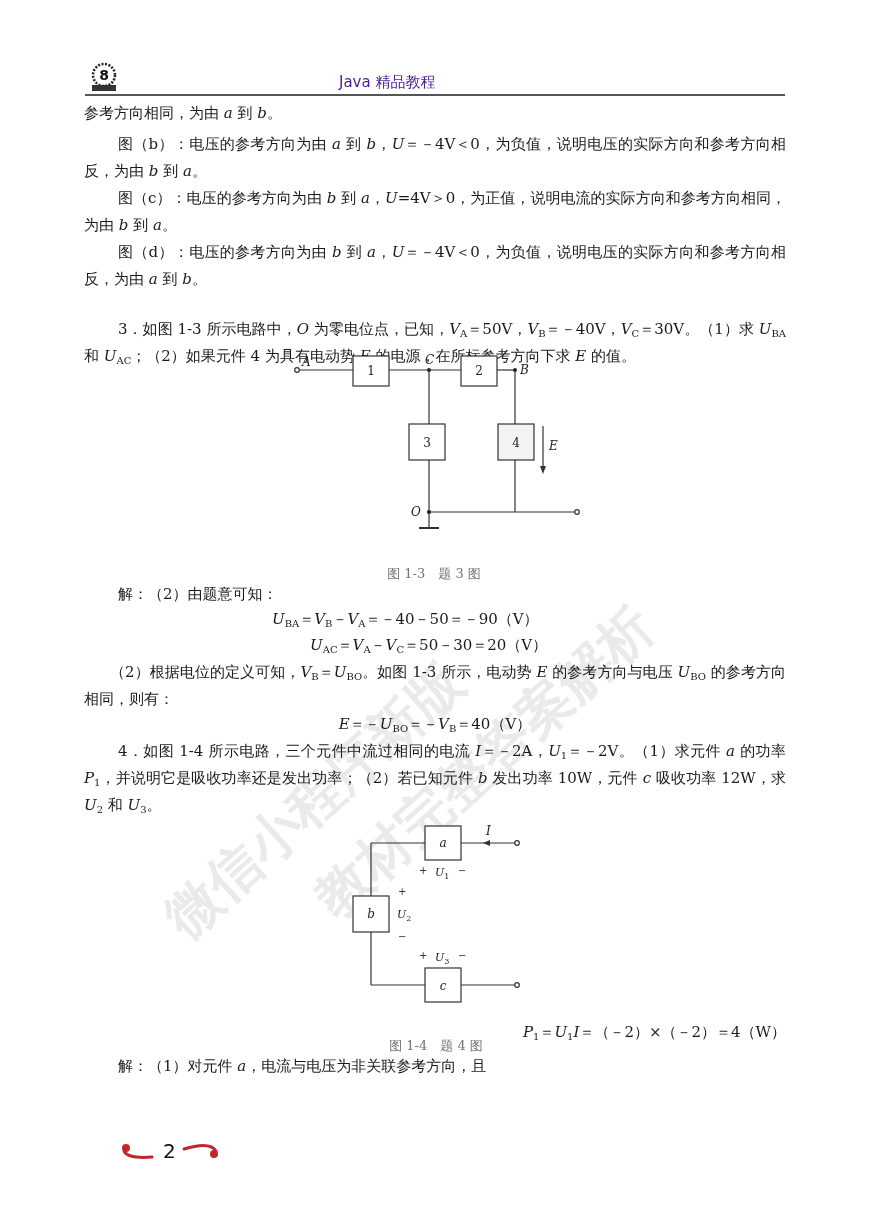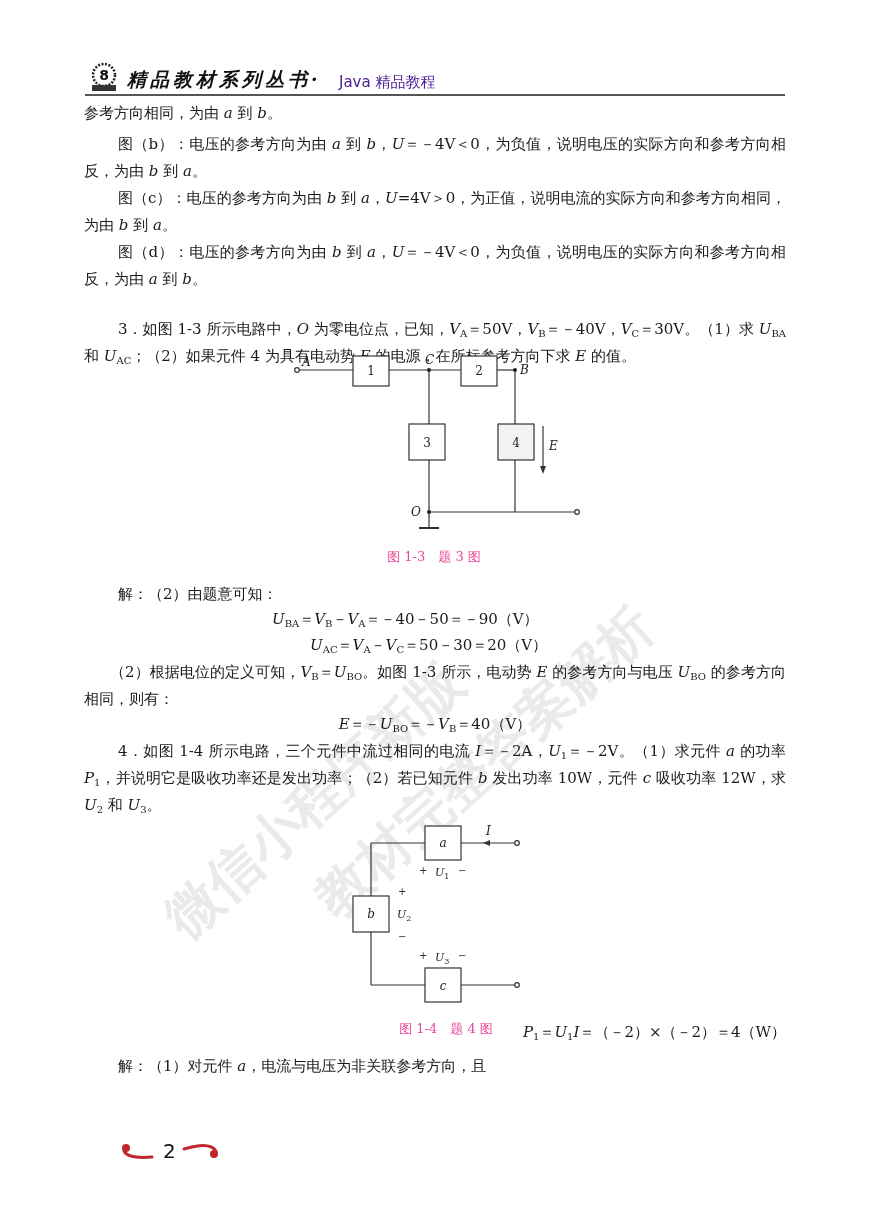--- a/index.html
+++ b/index.html
@@ -28,21 +28,21 @@
     position: absolute; left: 84px; width: 702px;
     font-size: 15px; line-height: 27px; color: #1a1a1a;
     text-align: justify;
   }
   .indent { text-indent: 34px; }
   .center { text-align: center; }
   i, .it { font-style: italic; }
   sub { font-size: 10px; vertical-align: -3px; line-height: 0; }
   .caption {
     position: absolute; width: 200px; text-align: center;
-    font-size: 13px; color: #ec4899;
+    font-size: 13px; color: #737373; margin-top: 17px;
   }
   .diagram { position: absolute; }
   .watermark {
     position: absolute; pointer-events: none;
     color: rgba(160,160,160,0.22); font-weight: bold;
     font-family: "DejaVu Sans", sans-serif;
     transform-origin: left top;
     white-space: nowrap;
   }
   .footer {
@@ -55,21 +55,20 @@
 </style>
 </head>
 <body>
 
 <div class="header">
   <svg class="logo" viewBox="0 0 30 30">
     <circle cx="15" cy="13" r="11" fill="none" stroke="#222" stroke-width="2.5" stroke-dasharray="2 1.5"></circle>
     <text x="15" y="18" font-size="14" font-weight="bold" text-anchor="middle" fill="#111" font-family="DejaVu Sans, sans-serif">8</text>
     <rect x="3" y="23" width="24" height="6" fill="#333"></rect>
   </svg>
-  <span class="series-title">精品教材系列丛书·</span>
   <span class="series-sub">Java 精品教程</span>
 </div>
 
 <div class="watermark" style="left:150px; top:900px; font-size:54px; transform: rotate(-42deg);">微信小程序新版</div>
 <div class="watermark" style="left:300px; top:880px; font-size:54px; transform: rotate(-42deg);">教材完整答案解析</div>
 
 <div class="para" style="top:100px;">参考方向相同，为由 <i>a</i> 到 <i>b</i>。</div>
 <div class="para indent" style="top:131px;">图（b）：电压的参考方向为由 <i>a</i> 到 <i>b</i>，<i>U</i>＝－4V＜0，为负值，说明电压的实际方向和参考方向相反，为由 <i>b</i> 到 <i>a</i>。</div>
 <div class="para indent" style="top:185px;">图（c）：电压的参考方向为由 <i>b</i> 到 <i>a</i>，<i>U</i>=4V＞0，为正值，说明电流的实际方向和参考方向相同，为由 <i>b</i> 到 <i>a</i>。</div>
 <div class="para indent" style="top:239px;">图（d）：电压的参考方向为由 <i>b</i> 到 <i>a</i>，<i>U</i>＝－4V＜0，为负值，说明电压的实际方向和参考方向相反，为由 <i>a</i> 到 <i>b</i>。</div>
@@ -148,21 +147,21 @@
   </g>
   <g font-family="DejaVu Sans, sans-serif" font-size="10" fill="#333">
     <text x="74" y="52">+</text>
     <text x="113" y="52">−</text>
     <text x="53" y="73">+</text>
     <text x="53" y="118">−</text>
     <text x="74" y="137">+</text>
     <text x="113" y="137">−</text>
   </g>
 </svg>
-<div class="caption" style="left:346px; top:1020px;">图 1-4　题 4 图</div>
+<div class="caption" style="left:336px; top:1020px;">图 1-4　题 4 图</div>
 
 <div class="para indent" style="top:1053px;">解：（1）对元件 <i>a</i>，电流与电压为非关联参考方向，且</div>
 <div class="para center" style="top:1019px;text-align:right;"><i>P</i><sub>1</sub>＝<i>U</i><sub>1</sub><i>I</i>＝（－2）×（－2）＝4（W）</div>
 
 <div class="footer">
   <svg width="40" height="30" style="position:absolute;left:0;top:0;">
     <path d="M6 14 Q10 22 34 20" stroke="#c0272d" stroke-width="3" fill="none" stroke-linecap="round"></path>
     <circle cx="8" cy="11" r="4" fill="#c0272d"></circle>
   </svg>
   <span class="page-num">2</span>

